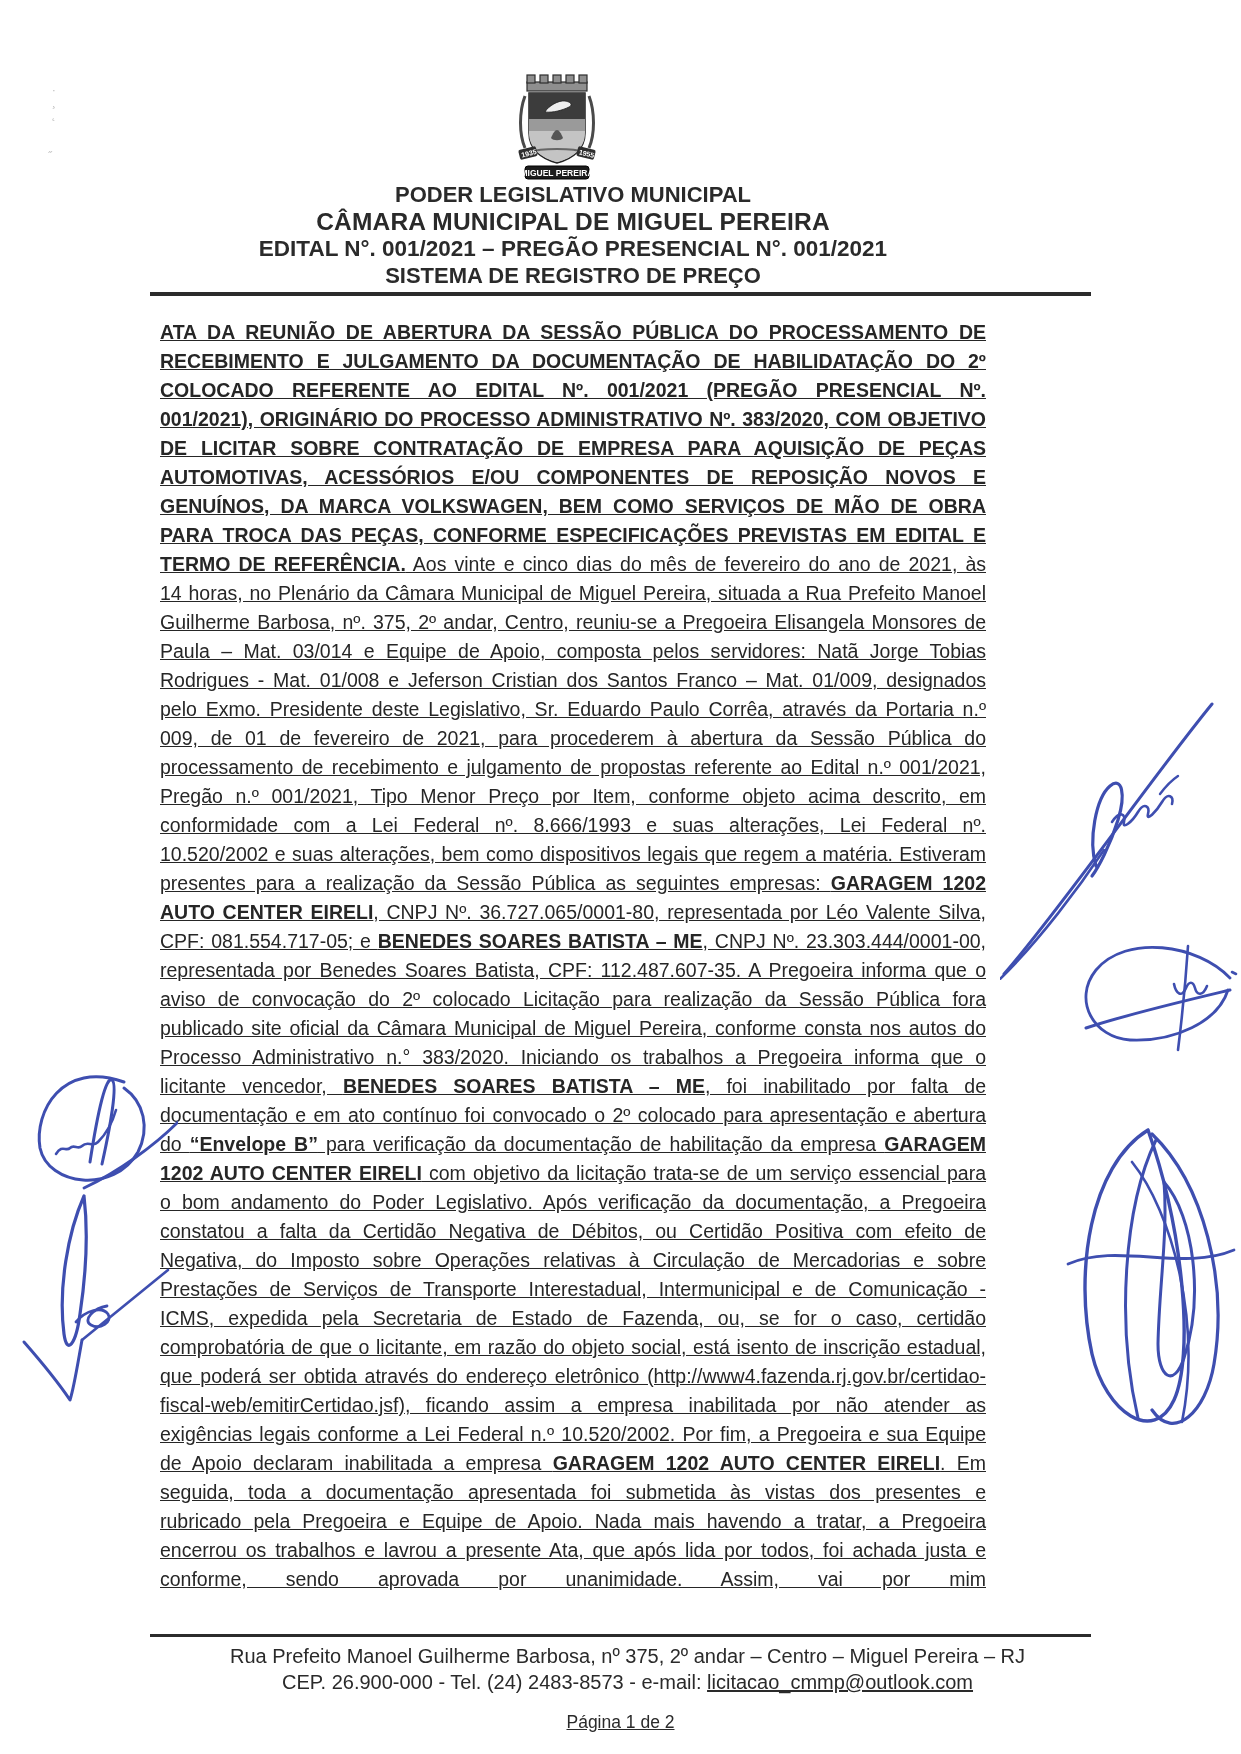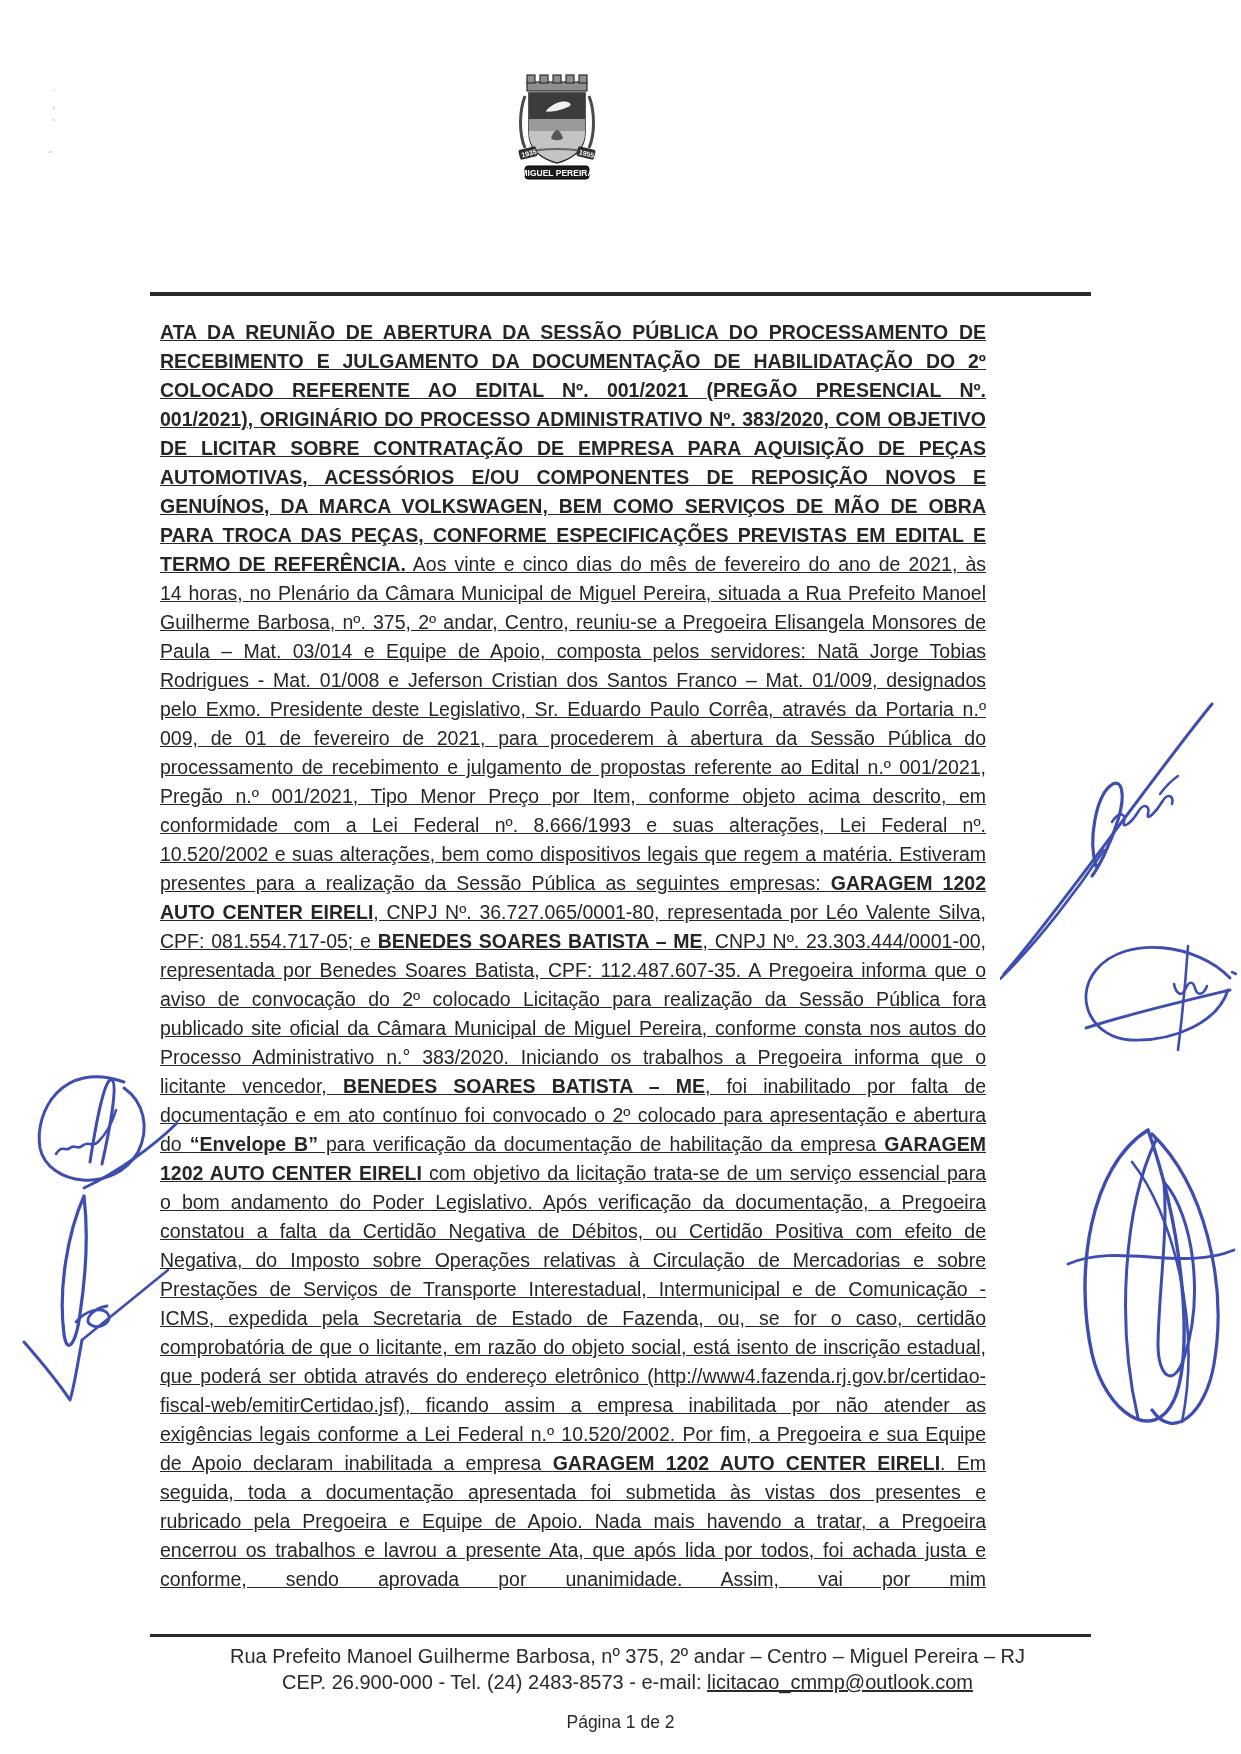--- a/index.html
+++ b/index.html
@@ -36,21 +36,21 @@
     text-decoration:underline;
   }
   .b{font-weight:bold;}
   .lnk{text-decoration:underline;}
   .footer{
     position:absolute;left:0;top:1643px;width:1241px;
     text-align:center;font-size:20px;color:#2a2a2a;line-height:26px;padding-left:7px;
   }
   .pagina{
     position:absolute;left:0;top:1712px;width:1241px;
-    text-align:center;font-size:17.5px;color:#2a2a2a;
+    text-align:center;font-size:17.5px;color:#2a2a2a;text-decoration:underline;
   }
   .sig{position:absolute;pointer-events:none;}
   .sig path{fill:none;stroke:#3e4eb0;stroke-linecap:round;stroke-linejoin:round;}
   .artifact{position:absolute;color:#b9b9b9;font-size:11px;line-height:12px;}
 </style>
 </head>
 <body>
 
 <div class="page">
 
@@ -80,20 +80,26 @@
       <rect x="8" y="76" width="18" height="10" rx="2" fill="#2e2e2e" transform="rotate(-14 17 81)"></rect>
       <text x="10" y="84" fill="#fff" transform="rotate(-14 17 81)">1935</text>
       <rect x="66" y="76" width="18" height="10" rx="2" fill="#2e2e2e" transform="rotate(14 75 81)"></rect>
       <text x="68" y="84" fill="#fff" transform="rotate(14 75 81)">1955</text>
     </g>
 
     <rect x="14" y="94" width="64" height="13" rx="3" fill="#1c1c1c" stroke="#000" stroke-width="1"></rect>
     <text x="46" y="104" text-anchor="middle" fill="#ffffff" font-family="Liberation Sans, sans-serif" font-size="8.5" font-weight="bold">MIGUEL PEREIRA</text>
   </svg>
 
+  <div class="header-text">
+    <div class="h1">PODER LEGISLATIVO MUNICIPAL</div>
+    <div class="h2">CÂMARA MUNICIPAL DE MIGUEL PEREIRA</div>
+    <div class="h3">EDITAL N°. 001/2021 – PREGÃO PRESENCIAL N°. 001/2021</div>
+    <div class="h4">SISTEMA DE REGISTRO DE PREÇO</div>
+  </div>
 
   <div class="rule rule-top"></div>
 
   <div class="body-col">
     <p id="body-paragraph"><span class="b">ATA DA REUNIÃO DE ABERTURA DA SESSÃO PÚBLICA DO PROCESSAMENTO DE RECEBIMENTO E JULGAMENTO DA DOCUMENTAÇÃO DE HABILIDATAÇÃO DO 2º COLOCADO REFERENTE AO EDITAL Nº. 001/2021 (PREGÃO PRESENCIAL Nº. 001/2021), ORIGINÁRIO DO PROCESSO ADMINISTRATIVO Nº. 383/2020, COM OBJETIVO DE LICITAR SOBRE CONTRATAÇÃO DE EMPRESA PARA AQUISIÇÃO DE PEÇAS AUTOMOTIVAS, ACESSÓRIOS E/OU COMPONENTES DE REPOSIÇÃO NOVOS E GENUÍNOS, DA MARCA VOLKSWAGEN, BEM COMO SERVIÇOS DE MÃO DE OBRA PARA TROCA DAS PEÇAS, CONFORME ESPECIFICAÇÕES PREVISTAS EM EDITAL E TERMO DE REFERÊNCIA.</span><span> Aos vinte e cinco dias do mês de fevereiro do ano de 2021, às 14 horas, no Plenário da Câmara Municipal de Miguel Pereira, situada a Rua Prefeito Manoel Guilherme Barbosa, nº. 375, 2º andar, Centro, reuniu-se a Pregoeira Elisangela Monsores de Paula – Mat. 03/014 e Equipe de Apoio, composta pelos servidores: Natã Jorge Tobias Rodrigues - Mat. 01/008 e Jeferson Cristian dos Santos Franco – Mat. 01/009, designados pelo Exmo. Presidente deste Legislativo, Sr. Eduardo Paulo Corrêa, através da Portaria n.º 009, de 01 de fevereiro de 2021, para procederem à abertura da Sessão Pública do processamento de recebimento e julgamento de propostas referente ao Edital n.º 001/2021, Pregão n.º 001/2021, Tipo Menor Preço por Item, conforme objeto acima descrito, em conformidade com a Lei Federal nº. 8.666/1993 e suas alterações, Lei Federal nº. 10.520/2002 e suas alterações, bem como dispositivos legais que regem a matéria. Estiveram presentes para a realização da Sessão Pública as seguintes empresas: </span><span class="b">GARAGEM 1202 AUTO CENTER EIRELI</span><span>, CNPJ Nº. 36.727.065/0001-80, representada por Léo Valente Silva, CPF: 081.554.717-05; e </span><span class="b">BENEDES SOARES BATISTA – ME</span><span>, CNPJ Nº. 23.303.444/0001-00, representada por Benedes Soares Batista, CPF: 112.487.607-35. A Pregoeira informa que o aviso de convocação do 2º colocado Licitação para realização da Sessão Pública fora publicado site oficial da Câmara Municipal de Miguel Pereira, conforme consta nos autos do Processo Administrativo n.° 383/2020. Iniciando os trabalhos a Pregoeira informa que o licitante vencedor, </span><span class="b">BENEDES SOARES BATISTA – ME</span><span>, foi inabilitado por falta de documentação e em ato contínuo foi convocado o 2º colocado para apresentação e abertura do </span><span class="b">“Envelope B”</span><span> para verificação da documentação de habilitação da empresa </span><span class="b">GARAGEM 1202 AUTO CENTER EIRELI</span><span> com objetivo da licitação trata-se de um serviço essencial para o bom andamento do Poder Legislativo. Após verificação da documentação, a Pregoeira constatou a falta da Certidão Negativa de Débitos, ou Certidão Positiva com efeito de Negativa, do Imposto sobre Operações relativas à Circulação de Mercadorias e sobre Prestações de Serviços de Transporte Interestadual, Intermunicipal e de Comunicação - ICMS, expedida pela Secretaria de Estado de Fazenda, ou, se for o caso, certidão comprobatória de que o licitante, em razão do objeto social, está isento de inscrição estadual, que poderá ser obtida através do endereço eletrônico </span><span class="lnk">(http://www4.fazenda.rj.gov.br/certidao-fiscal-web/emitirCertidao.jsf)</span><span>, ficando assim a empresa inabilitada por não atender as exigências legais conforme a Lei Federal n.º 10.520/2002. Por fim, a Pregoeira e sua Equipe de Apoio declaram inabilitada a empresa </span><span class="b">GARAGEM 1202 AUTO CENTER EIRELI</span><span>. Em seguida, toda a documentação apresentada foi submetida às vistas dos presentes e rubricado pela Pregoeira e Equipe de Apoio. Nada mais havendo a tratar, a Pregoeira encerrou os trabalhos e lavrou a presente Ata, que após lida por todos, foi achada justa e conforme, sendo aprovada por unanimidade. Assim, vai por mim</span></p>
   </div>
 
   <div class="rule rule-bottom"></div>
 
   <div class="footer">

